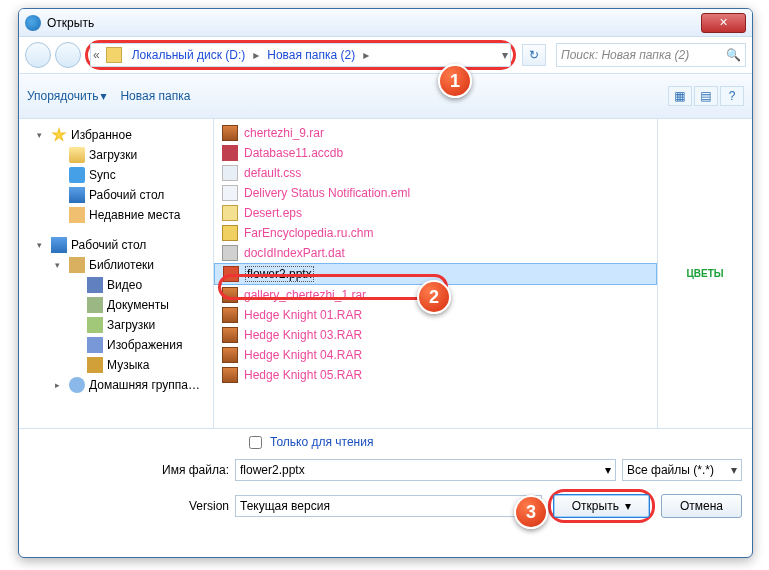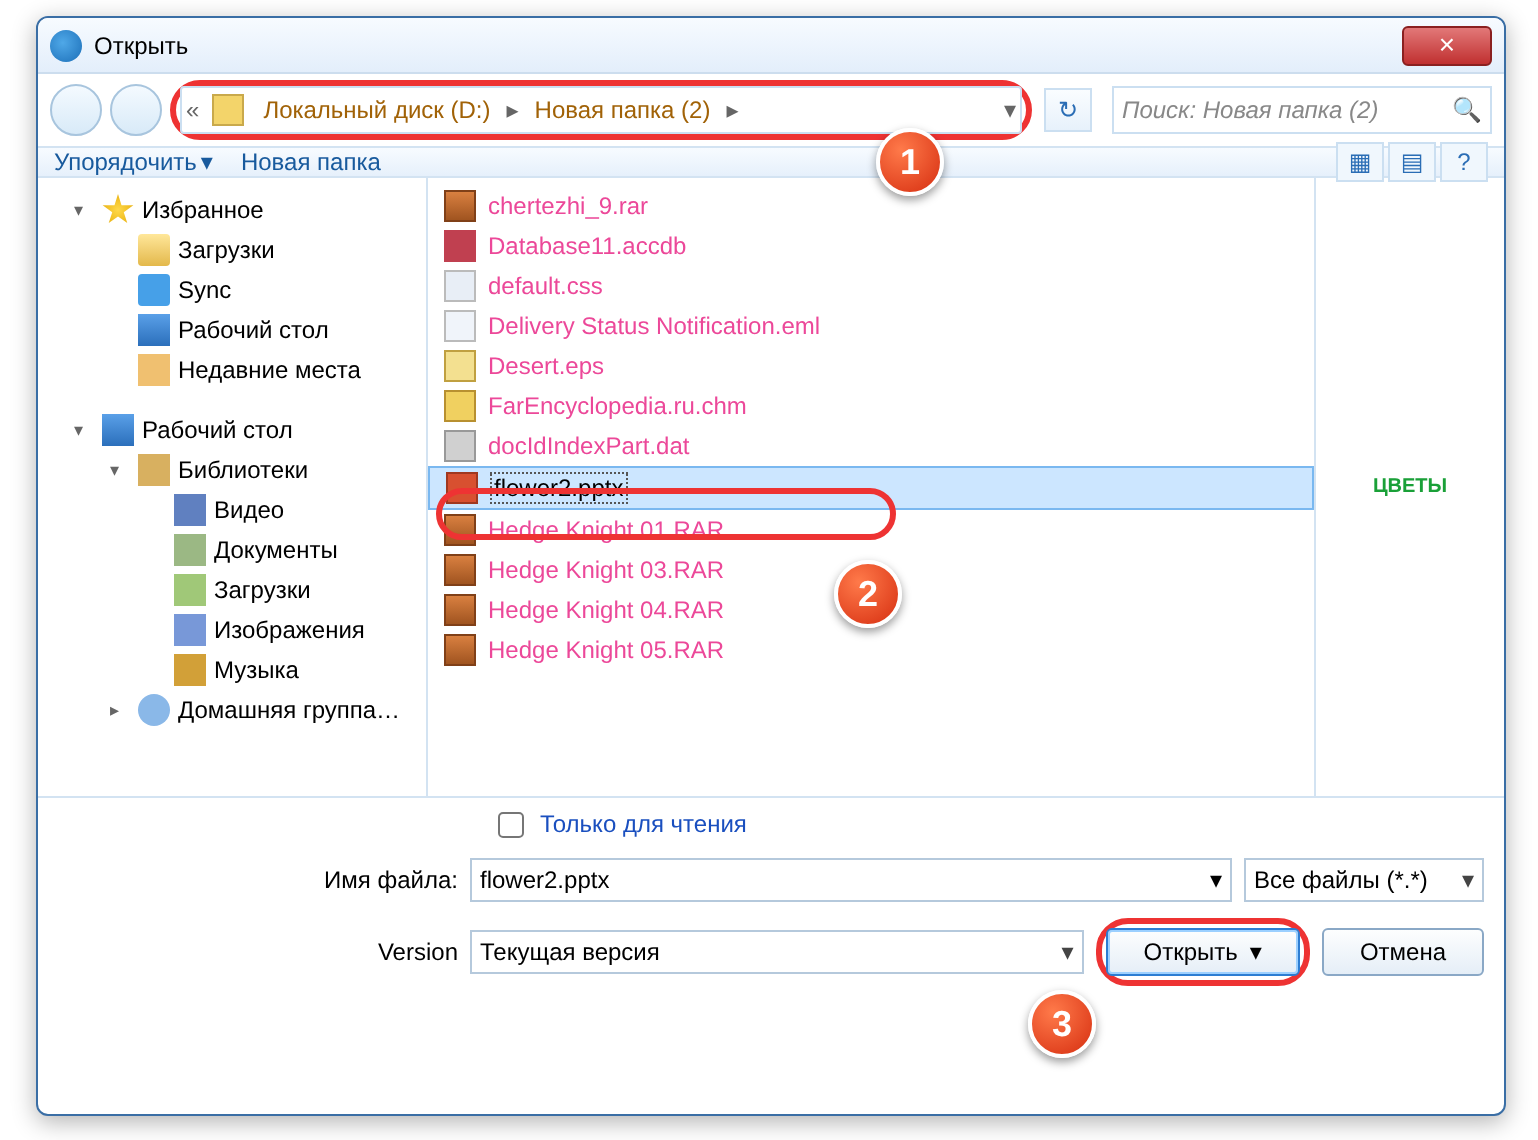--- a/index.html
+++ b/index.html
@@ -6,27 +6,27 @@
 body { margin: 0; background: #fff; width: 769px; height: 570px; position: relative; }
 .dialog { position: absolute; left: 18px; top: 8px; width: 735px; height: 550px; border: 1px solid #3a6ea5; border-radius: 6px; background: #fff; box-shadow: 0 3px 12px rgba(0,0,0,.3); overflow: hidden; }
 .titlebar { height: 28px; background: linear-gradient(#f7fbff, #e3eefb); display: flex; align-items: center; padding: 0 6px; border-bottom: 1px solid #cde; }
 .titlebar .app-icon { width: 16px; height: 16px; background: radial-gradient(circle at 40% 40%, #4fa8e8, #1c6fb8); border-radius: 50%; margin-right: 6px; }
 .titlebar .title { flex: 1; color: #000; }
 .close-btn { width: 45px; height: 20px; background: linear-gradient(#e27878, #c03030); border: 1px solid #8a2020; border-radius: 3px; color: #fff; text-align: center; line-height: 16px; cursor: pointer; font-size: 14px; }
 .toolbar1 { height: 36px; display: flex; align-items: center; padding: 4px 6px; gap: 4px; }
 .nav-btn { width: 26px; height: 26px; border-radius: 50%; background: linear-gradient(#f4faff, #d8eaf8); border: 1px solid #a8c5de; display: inline-block; }
 .addr-wrap { flex: 1; display: flex; align-items: center; border: 1px solid #cbdff1; border-radius: 2px; height: 24px; background: #fff; }
 .addr-outline { border: 3px solid #e33; border-radius: 16px; padding: 2px; display: flex; align-items: center; flex: 1; height: 30px; }
-.addr-seg { padding: 0 6px; color: #a16207; cursor: pointer; }
+.addr-seg { padding: 0 6px; color: #1d4ed8; cursor: pointer; }
 .chev { color: #666; padding: 0 2px; }
 .addr-icon { width: 16px; height: 16px; margin: 0 4px; background: #f3d46a; border: 1px solid #c9a94b; }
 .refresh-btn, .search-btn { width: 24px; height: 22px; border: 1px solid #cbdff1; background: linear-gradient(#fafdff, #e7f1fb); display: flex; align-items: center; justify-content: center; color: #2a6db5; cursor: pointer; margin-left: 2px; }
 .search-box { width: 190px; height: 24px; border: 1px solid #cbdff1; margin-left: 6px; display: flex; align-items: center; padding: 0 4px; color: #888; font-style: italic; }
 .search-box span:last-child { margin-left: auto; color: #2a6db5; font-style: normal; cursor: pointer; }
-.toolbar2 { height: 16px; background: linear-gradient(#f7fbff, #e6f0fb); border-top: 1px solid #d3e3f2; border-bottom: 1px solid #d3e3f2; display: flex; align-items: center; padding: 0 8px; gap: 14px; }
+.toolbar2 { height: 46px; background: linear-gradient(#f7fbff, #e6f0fb); border-top: 1px solid #d3e3f2; border-bottom: 1px solid #d3e3f2; display: flex; align-items: center; padding: 0 8px; gap: 14px; }
 .tb-item { color: #185a9d; cursor: pointer; display: flex; align-items: center; gap: 2px; }
 .tb-spacer { flex: 1; }
 .view-btns { display: flex; gap: 2px; }
 .view-btn { width: 24px; height: 20px; border: 1px solid #cbdff1; background: #f0f7fd; cursor: pointer; display: flex; align-items: center; justify-content: center; color: #2a6db5; }
 .body { display: flex; height: 310px; border-bottom: 1px solid #d3e3f2; }
 .sidebar { width: 195px; border-right: 1px solid #d3e3f2; overflow: hidden; padding: 6px 0; }
 .tree-item { display: flex; align-items: center; padding: 2px 6px; gap: 4px; cursor: pointer; white-space: nowrap; overflow: hidden; text-overflow: ellipsis; }
 .tree-item.l1 { padding-left: 18px; }
 .tree-item.l2 { padding-left: 36px; }
 .tree-item.l3 { padding-left: 54px; }
@@ -218,20 +218,24 @@
         <div class="file-item">
           <span class="fico fico-dat"></span>
           <span class="fname">docIdIndexPart.dat</span>
         </div>
         <div class="file-item selected">
           <span class="fico fico-pptx"></span>
           <span class="fname">flower2.pptx</span>
         </div>
         <div class="file-item">
           <span class="fico fico-rar"></span>
+          <span class="fname">gallery_chertezhi_1.rar</span>
+        </div>
+        <div class="file-item">
+          <span class="fico fico-rar"></span>
           <span class="fname">Hedge Knight 01.RAR</span>
         </div>
         <div class="file-item">
           <span class="fico fico-rar"></span>
           <span class="fname">Hedge Knight 03.RAR</span>
         </div>
         <div class="file-item">
           <span class="fico fico-rar"></span>
           <span class="fname">Hedge Knight 04.RAR</span>
         </div>

